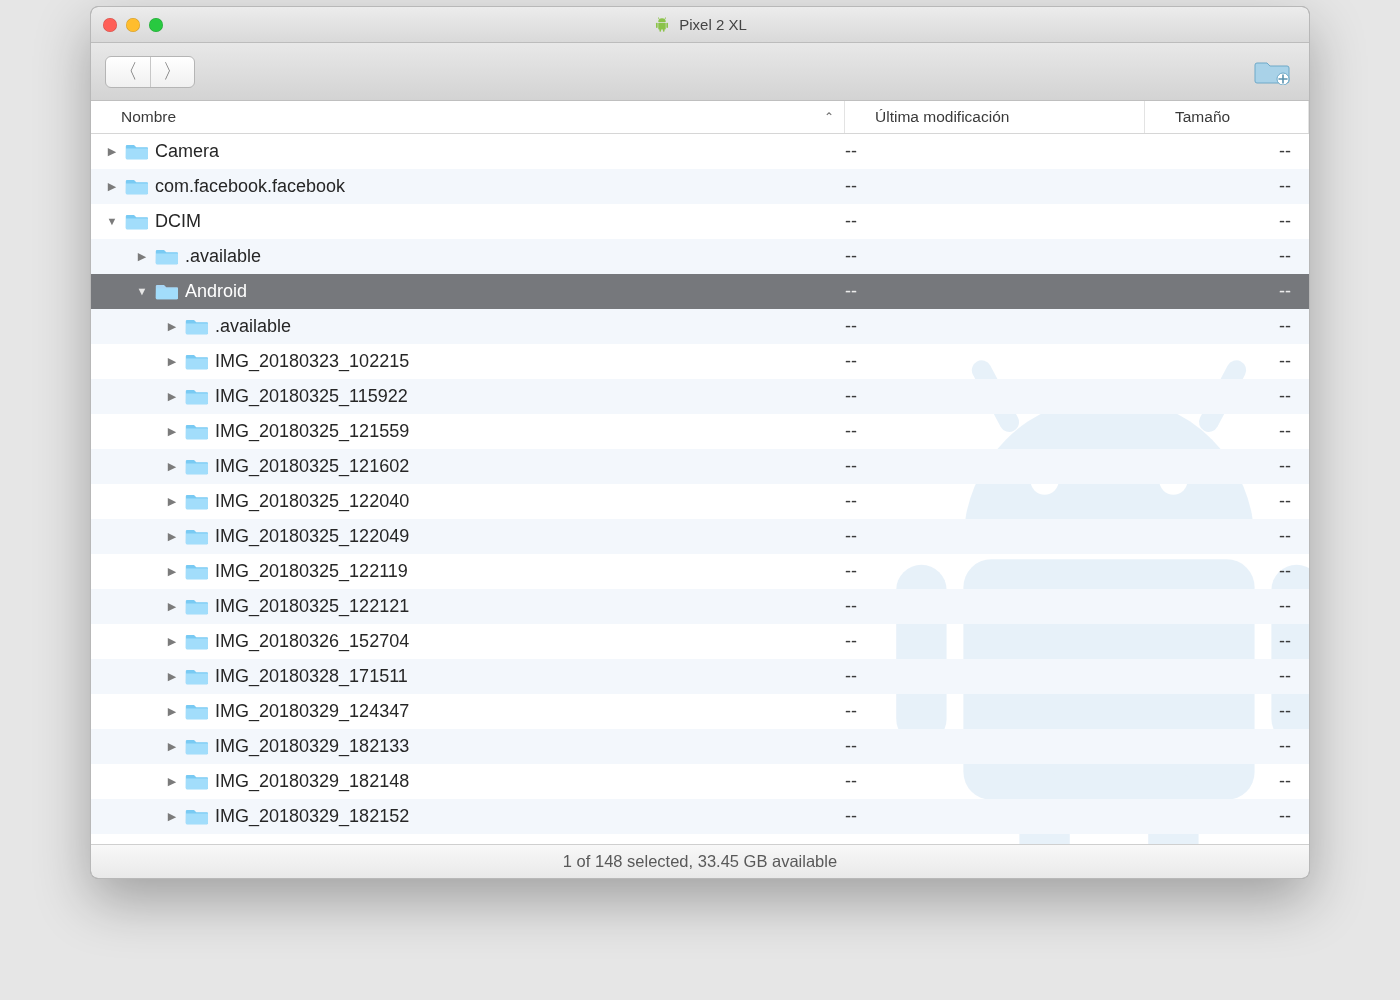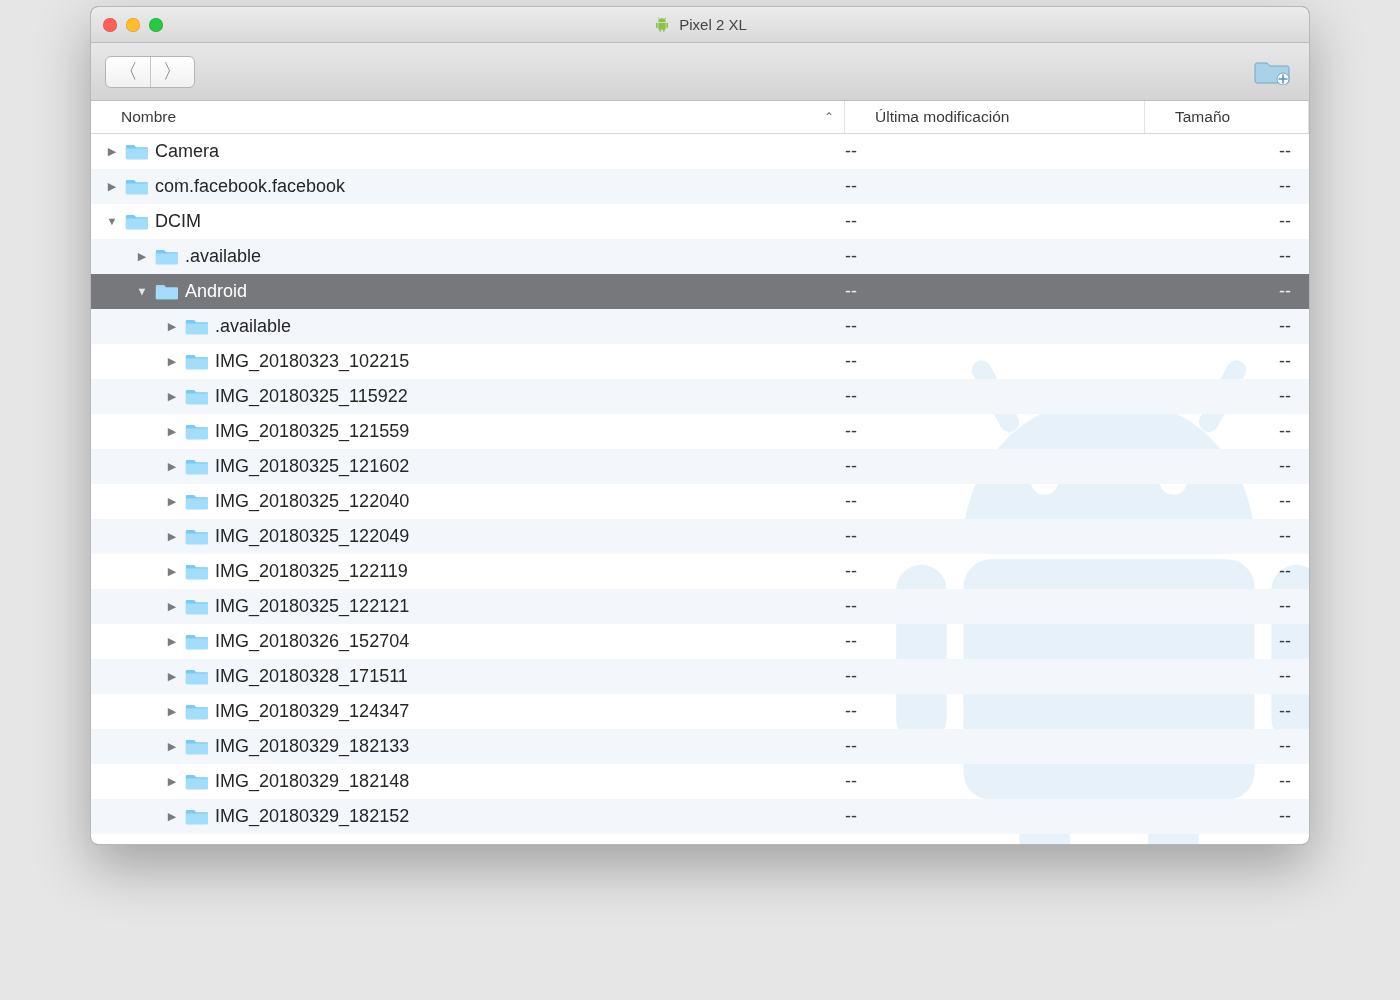--- a/index.html
+++ b/index.html
@@ -490,13 +490,16 @@
               </svg>
             </span>
             <span>IMG_20180329_182152</span>
           </div>
           <div class="cell-mod">--</div>
           <div class="cell-size">--</div>
         </div>
       </div>
   </div>
 
+  <div class="statusbar">
+    <span>1 of 148 selected, 33.45 GB available</span>
+  </div>
 </div>
 
 </body></html>

